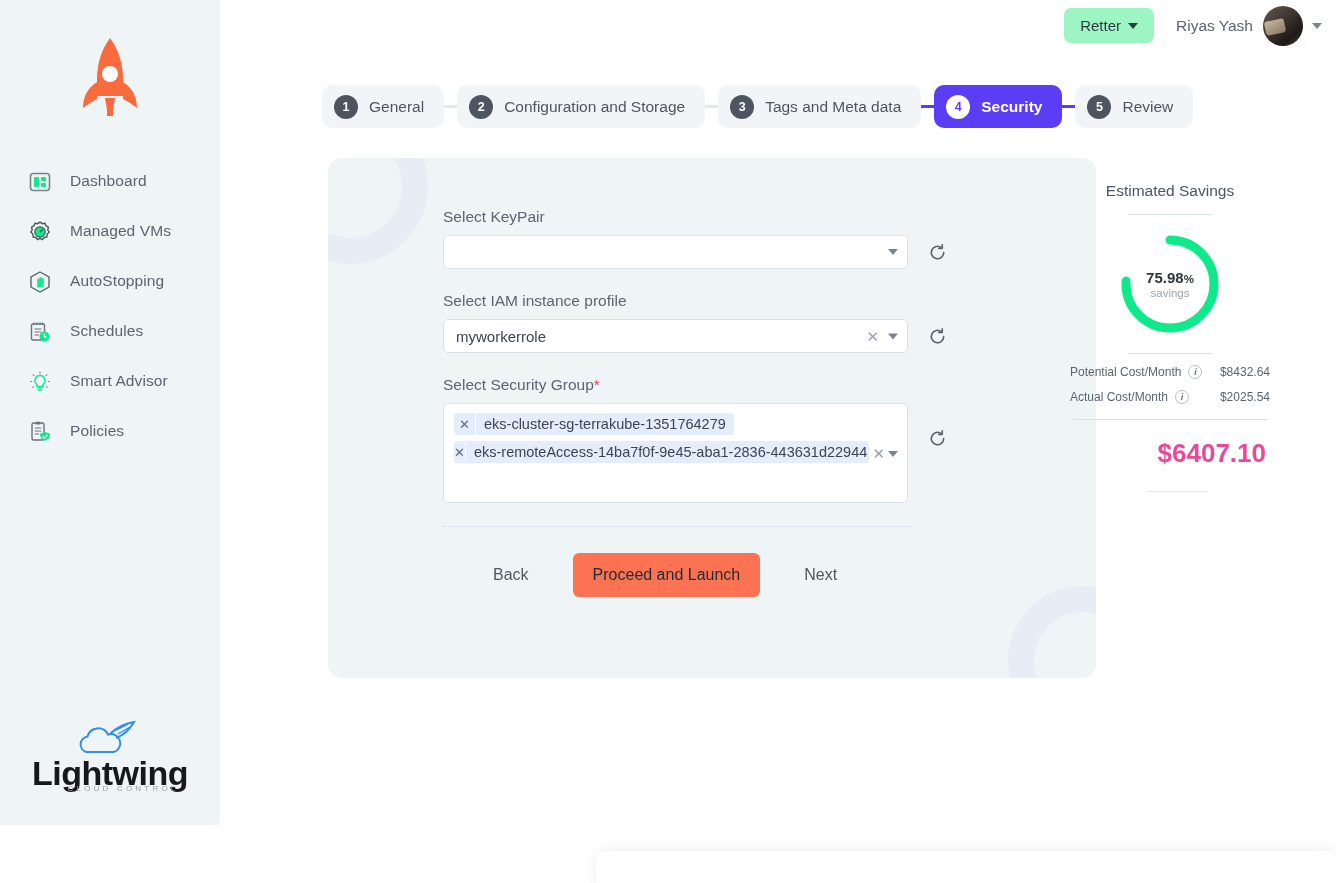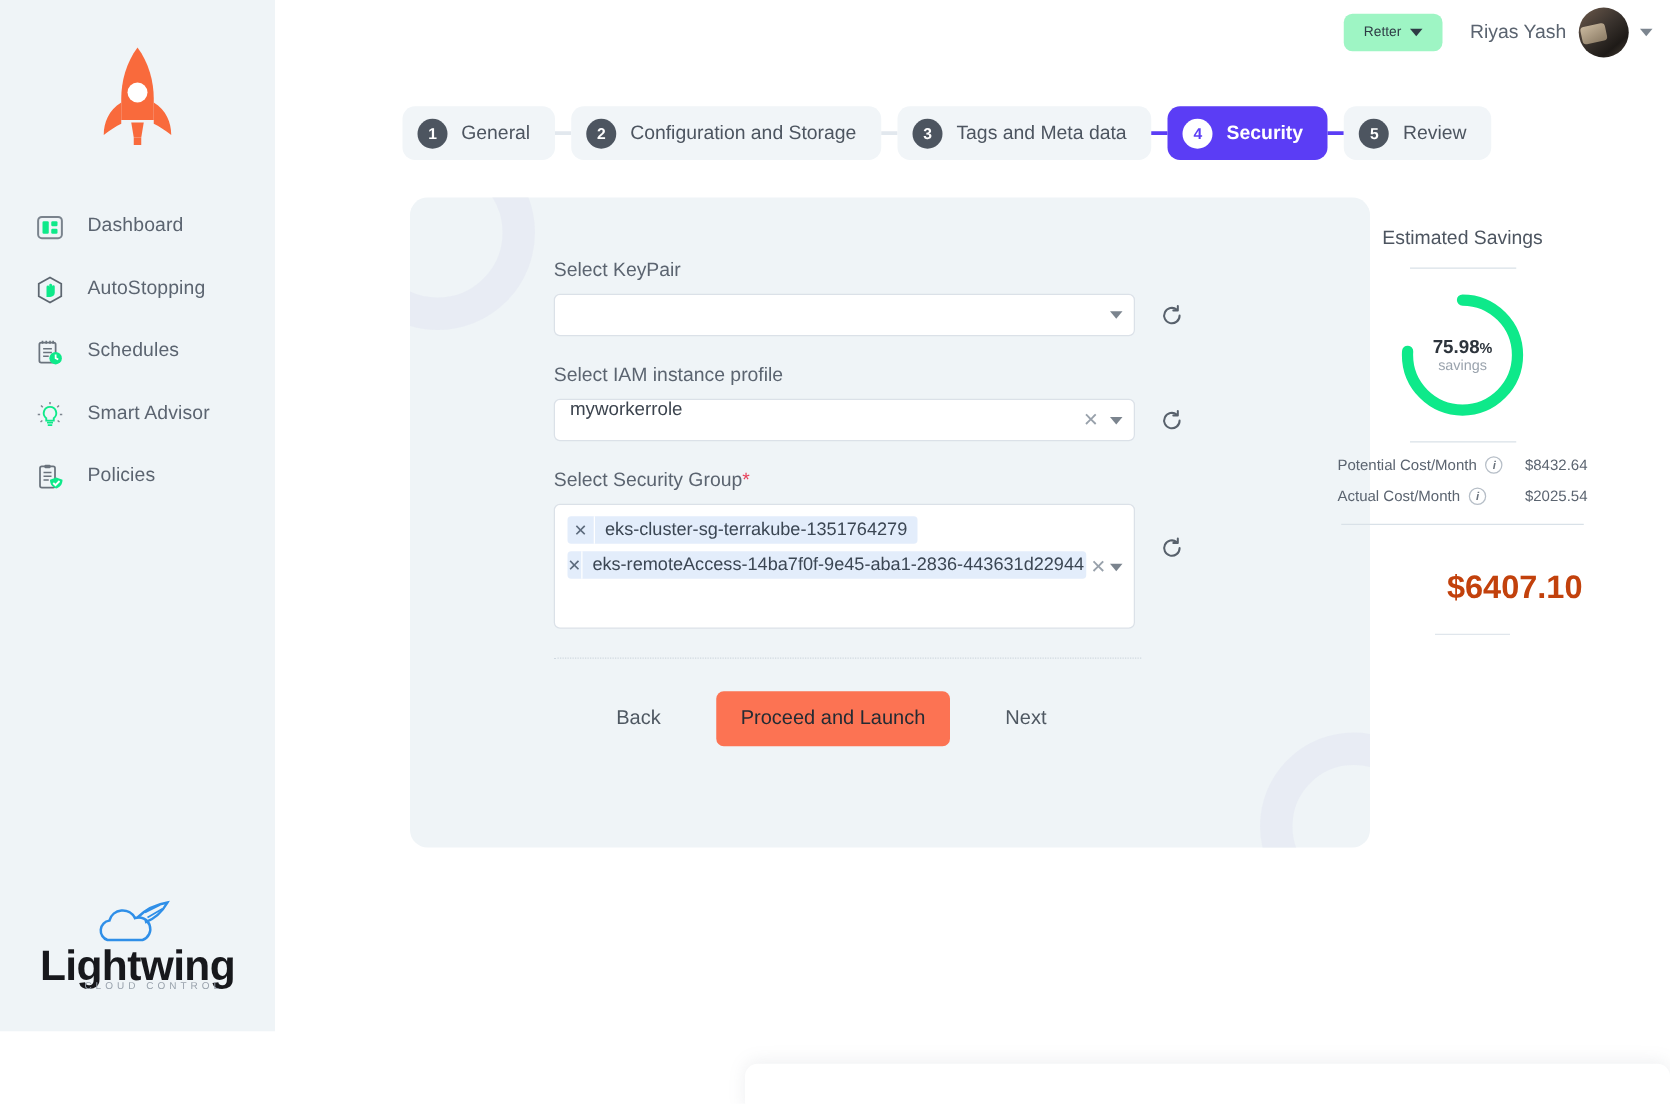--- a/index.html
+++ b/index.html
@@ -60,21 +60,21 @@
   #header {
     position: absolute; left: 220px; top: 0;
     width: 1116px; height: 51px;
     background: #ffffff;
     display: flex; align-items: center; justify-content: flex-end;
     padding-right: 14px;
   }
   #org-pill {
     background: #9ef5c4; color: #2e3b45;
     border-radius: 7px; padding: 9px 16px;
-    font-size: 11px; cursor: pointer;
+    font-size: 15px; cursor: pointer;
     display: flex; align-items: center; gap: 7px;
   }
   #user-name {
     font-size: 15.5px; color: #5b6470;
     margin-left: 22px;
   }
   #avatar {
     width: 40px; height: 40px; border-radius: 50%;
     margin-left: 10px; overflow: hidden;
     background: linear-gradient(140deg,#6d5a4c 0%,#3a332e 45%,#1e1a17 75%,#4a4138 100%);
@@ -133,22 +133,22 @@
   .field { margin-bottom: 23px; }
   .field-label {
     font-size: 15.5px; color: #5b6470; margin-bottom: 9px;
   }
   .req { color: #e8405a; }
   .field-row { display: flex; align-items: flex-start; gap: 16px; }
   .select-box {
     flex: 0 0 465px; background: #ffffff;
     border: 1px solid #dbe1e8; border-radius: 5px;
     min-height: 34px; position: relative;
-    display: flex; align-items: flex-end;
-    padding: 16px 12px; cursor: pointer;
+    display: flex; align-items: center;
+    padding: 1px 12px; cursor: pointer;
   }
   #keypair-select { height: 34px; }
   #iam-select { height: 34px; }
   .select-value { font-size: 15px; color: #3c444e; }
   .sel-tools {
     position: absolute; right: 9px; top: 50%;
     transform: translateY(-50%);
     display: flex; align-items: center; gap: 9px;
     color: #8b949e;
   }
@@ -248,22 +248,22 @@
     font-size: 9px; font-weight: bold; font-style: italic;
     display: inline-flex; align-items: center; justify-content: center;
     margin: 0 7px; cursor: pointer; flex: 0 0 14px;
   }
   .cost-val { margin-left: auto; white-space: nowrap; }
   #cost-hr {
     width: 194px; height: 1px; background: #d9e1e8;
     margin: 15px auto 0;
   }
   #total {
-    font-size: 26px; font-weight: bold; color: #c2410c;
-    text-align: right; padding-right: 14px; margin-top: 34px;
+    font-size: 26px; font-weight: bold; color: #ec4899;
+    text-align: right; padding-right: 14px; margin-top: 18px;
   }
   #total-hr {
     width: 60px; height: 1px; background: #e0e6ec;
     margin: 22px 72px 0 auto;
   }
   #bottom-sheet {
     position: absolute; left: 596px; bottom: -8px;
     width: 740px; height: 40px;
     background: #ffffff; border-radius: 10px 10px 0 0;
     box-shadow: 0 -2px 14px rgba(120,130,145,.13);
@@ -298,20 +298,33 @@
             <rect x="13" y="13" width="5" height="4" rx="1" fill="#0ee98a"></rect>
           </svg>
         </span>
         <span class="nav-texts">
           <span class="nav-label">Dashboard</span>
         </span>
       </div>
 
 
 
+      <div class="nav-item">
+        <span class="nav-icon">
+          <svg width="24" height="24" viewBox="0 0 24 24">
+            <path d="M12 2.2 l2.3 1.5 2.7-.5 1 2.6 2.4 1.3-.6 2.7 1.4 2.4-2 1.9-.3 2.8-2.7.6-1.8 2.1-2.4-1.2-2.4 1.2-1.8-2.1-2.7-.6-.3-2.8-2-1.9 1.4-2.4-.6-2.7 2.4-1.3 1-2.6 2.7.5z" fill="none" stroke="#4c5560" stroke-width="1.4"></path>
+            <circle cx="12" cy="12" r="5.2" fill="#0ee98a"></circle>
+            <circle cx="12" cy="12" r="5.2" fill="none" stroke="#4c5560" stroke-width="1.2"></circle>
+            <path d="M12 12 L14.6 9.6" stroke="#3a424c" stroke-width="1.4"></path>
+          </svg>
+        </span>
+        <span class="nav-texts">
+          <span class="nav-label">Managed VMs</span>
+        </span>
+      </div>
 
       <div class="nav-item">
         <span class="nav-icon">
           <svg width="24" height="24" viewBox="0 0 24 24">
             <path d="M12 2 L21 7 L21 17 L12 22 L3 17 L3 7 Z" fill="none" stroke="#5d6670" stroke-width="1.4"></path>
             <path d="M9.2 15.5 L9.2 9.5 a1.1 1.1 0 0 1 2.2 0 l0 -1.5 a1.1 1.1 0 0 1 2.2 0 l0 1.2 a1.1 1.1 0 0 1 2.2 0 l0 5 c0 2 -1.6 3.3 -3.6 3.3 l-3 0 z" fill="#0ee98a"></path>
           </svg>
         </span>
         <span class="nav-texts">
           <span class="nav-label">AutoStopping</span>

